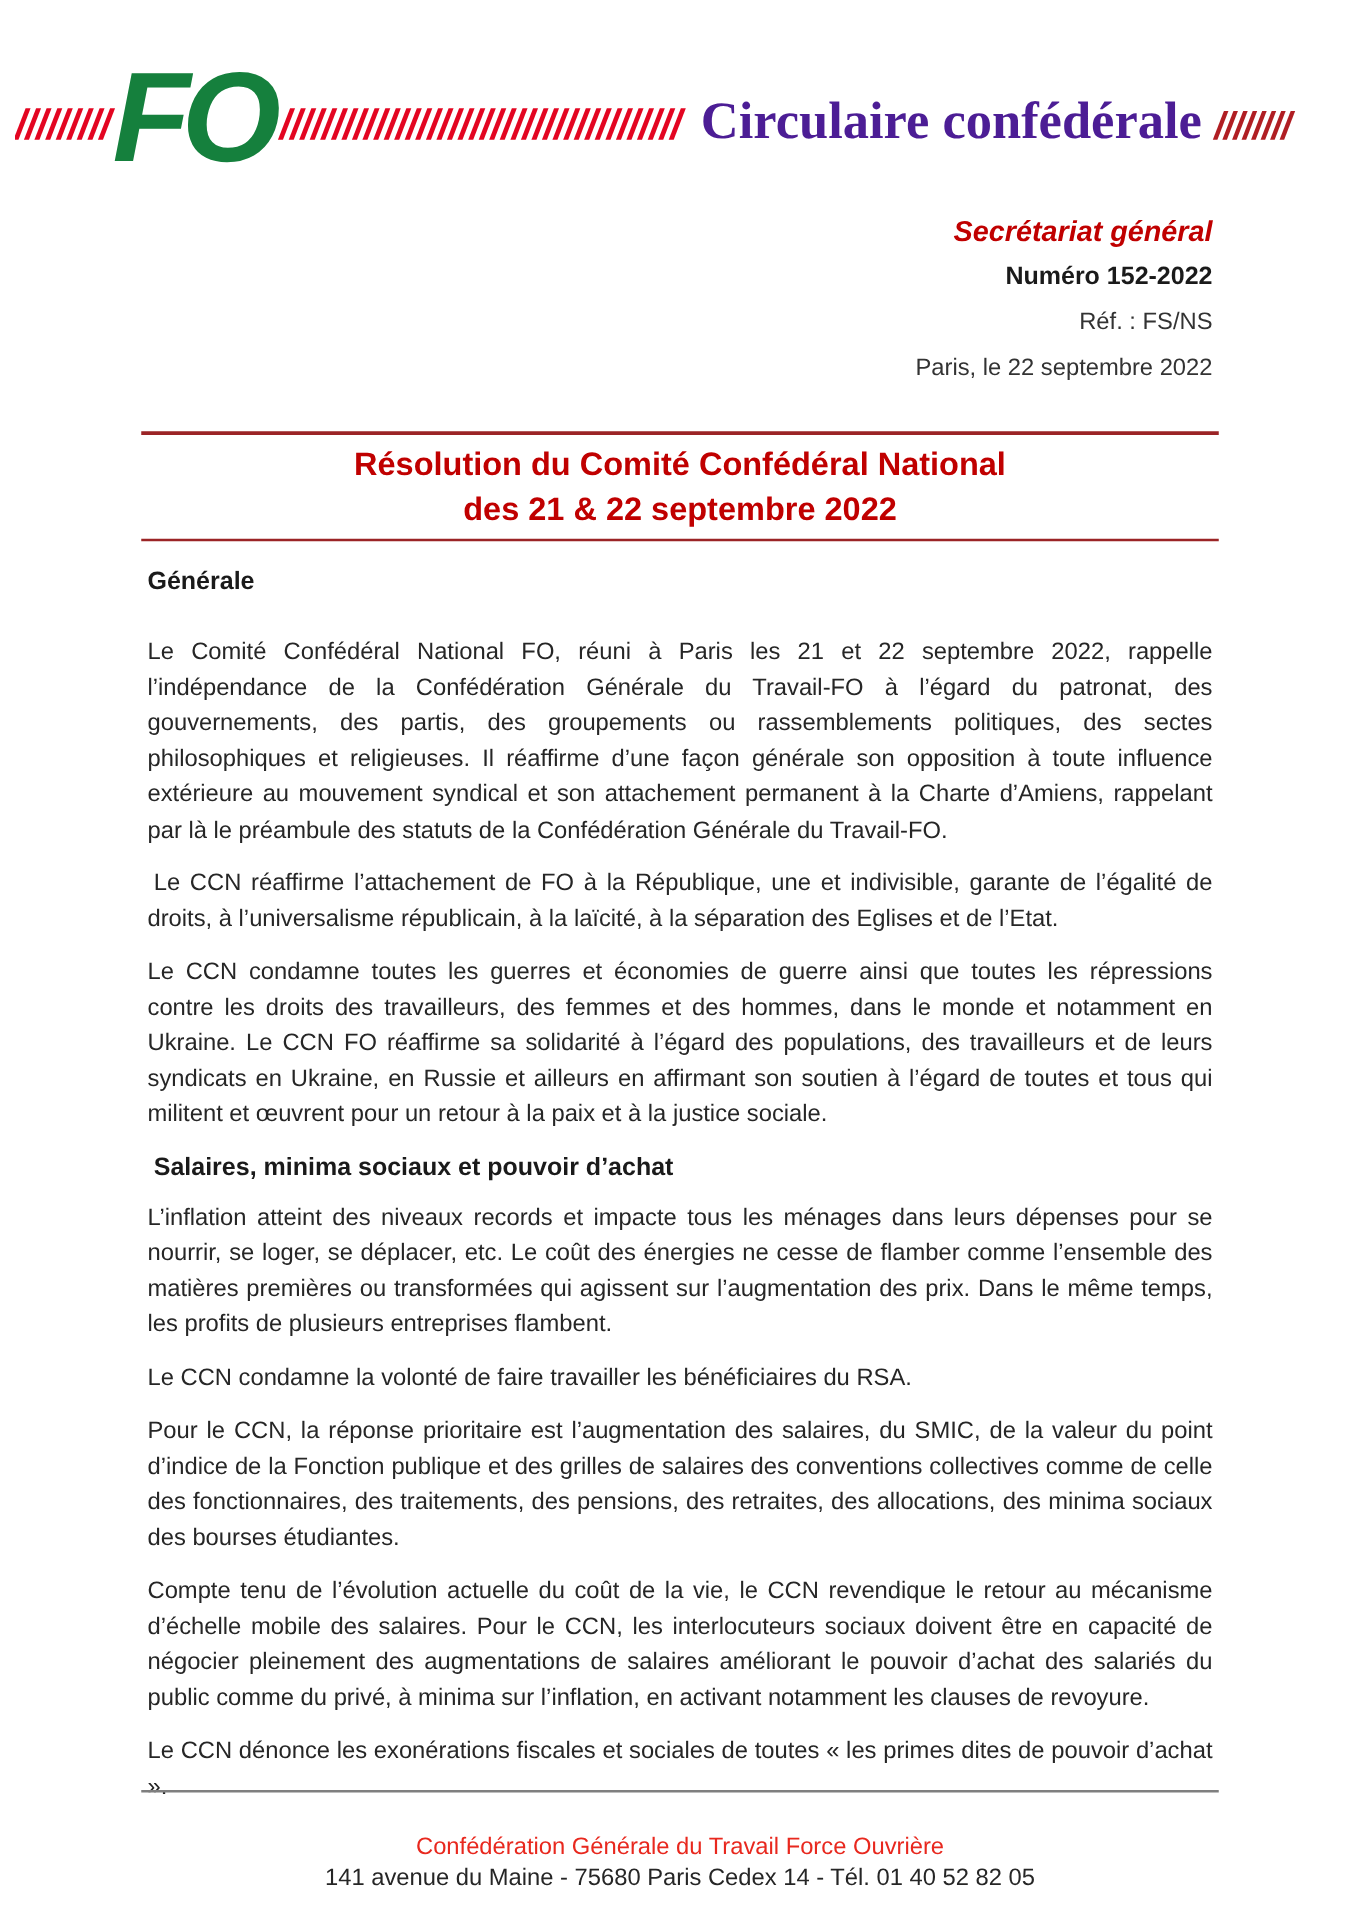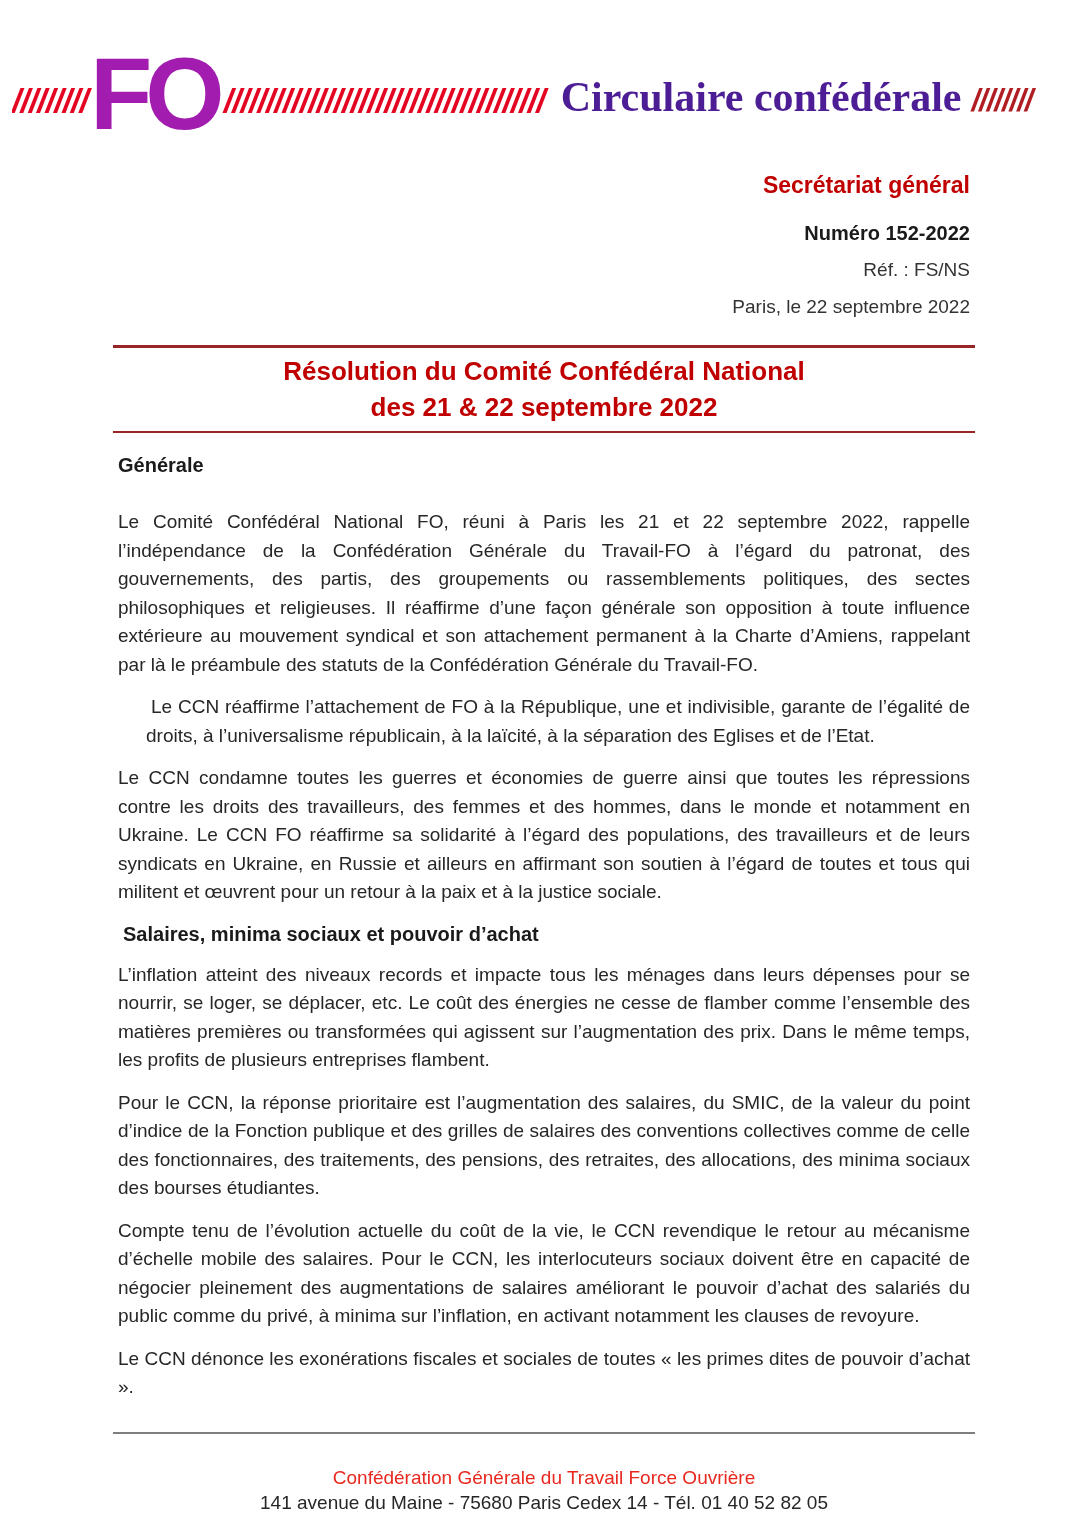--- a/index.html
+++ b/index.html
@@ -38,24 +38,25 @@
     font-style: italic;
     font-weight: bold;
     font-size: 34px;
     letter-spacing: -1px;
     color: #e30521;
     line-height: 1;
     flex: 0 0 auto;
   }
   .slashes.dark { color: #b01e23; font-size: 31px; }
   .fo-logo {
+    font-style: italic;
     font-weight: bold;
     font-size: 102px;
     letter-spacing: -7px;
-    color: #a21caf;
+    color: #15803d;
     line-height: 0.9;
     margin: 0 6px 10px 2px;
     flex: 0 0 auto;
   }
   .circulaire-title {
     font-family: "Liberation Serif", serif;
     font-weight: bold;
     font-size: 42px;
     color: #4c1d95;
     margin: 0 10px 6px 16px;
@@ -68,21 +69,22 @@
     position: absolute;
     top: 172px;
     right: 119px;
     text-align: right;
   }
   .meta .department {
     color: #c00000;
     font-weight: bold;
     font-size: 23px;
     line-height: 26px;
-    margin-bottom: 23px;
+    margin-bottom: 11px;
+    font-style: italic;
   }
   .meta .number {
     font-weight: bold;
     font-size: 20px;
     line-height: 24px;
     margin-bottom: 13px;
     color: #1a1a1a;
   }
   .meta .reference {
     font-size: 19px;
@@ -130,21 +132,21 @@
     margin: 0 0 14px 0;
     padding-left: 5px;
   }
   .doc-body p {
     font-size: 19px;
     line-height: 28.5px;
     text-align: justify;
     margin: 0 0 14px 0;
     color: #262626;
   }
-  .doc-body p.lead-space { text-indent: 5px; margin-left: 28px; }
+  .doc-body p.lead-space { text-indent: 5px; }
 
   
   .footer {
     position: absolute;
     top: 1432px;
     left: 113px;
     right: 114px;
     border-top: 2px solid #7f7f7f;
     padding-top: 5px;
     text-align: center;
@@ -191,20 +193,21 @@
     <div>des 21 &amp; 22 septembre 2022</div>
   </div>
 
   <div class="doc-body">
     <div class="section-heading">Générale</div>
     <p>Le Comité Confédéral National FO, réuni à Paris les 21 et 22 septembre 2022, rappelle l’indépendance de la Confédération Générale du Travail-FO à l’égard du patronat, des gouvernements, des partis, des groupements ou rassemblements politiques, des sectes philosophiques et religieuses. Il réaffirme d’une façon générale son opposition à toute influence extérieure au mouvement syndical et son attachement permanent à la Charte d’Amiens, rappelant par là le préambule des statuts de la Confédération Générale du Travail-FO.</p>
     <p class="lead-space">Le CCN réaffirme l’attachement de FO à la République, une et indivisible, garante de l’égalité de droits, à l’universalisme républicain, à la laïcité, à la séparation des Eglises et de l’Etat.</p>
     <p>Le CCN condamne toutes les guerres et économies de guerre ainsi que toutes les répressions contre les droits des travailleurs, des femmes et des hommes, dans le monde et notamment en Ukraine. Le CCN FO réaffirme sa solidarité à l’égard des populations, des travailleurs et de leurs syndicats en Ukraine, en Russie et ailleurs en affirmant son soutien à l’égard de toutes et tous qui militent et œuvrent pour un retour à la paix et à la justice sociale.</p>
     <div class="section-heading tight">Salaires, minima sociaux et pouvoir d’achat</div>
     <p>L’inflation atteint des niveaux records et impacte tous les ménages dans leurs dépenses pour se nourrir, se loger, se déplacer, etc. Le coût des énergies ne cesse de flamber comme l’ensemble des matières premières ou transformées qui agissent sur l’augmentation des prix. Dans le même temps, les profits de plusieurs entreprises flambent.</p>
+    <p>Le CCN condamne la volonté de faire travailler les bénéficiaires du RSA.</p>
     <p>Pour le CCN, la réponse prioritaire est l’augmentation des salaires, du SMIC, de la valeur du point d’indice de la Fonction publique et des grilles de salaires des conventions collectives comme de celle des fonctionnaires, des traitements, des pensions, des retraites, des allocations, des minima sociaux des bourses étudiantes.</p>
     <p>Compte tenu de l’évolution actuelle du coût de la vie, le CCN revendique le retour au mécanisme d’échelle mobile des salaires.  Pour le CCN, les interlocuteurs sociaux doivent être en capacité de négocier pleinement des augmentations de salaires améliorant le pouvoir d’achat des salariés du public comme du privé, à minima sur l’inflation, en activant notamment les clauses de revoyure.</p>
     <p>Le CCN dénonce les exonérations fiscales et sociales de toutes « les primes dites de pouvoir d’achat ».</p>
   </div>
 
   <div class="footer">
     <div class="org">Confédération Générale du Travail Force Ouvrière</div>
     <div class="address">141 avenue du Maine - 75680 Paris Cedex 14 - Tél. 01 40 52 82 05</div>
   </div>
 

